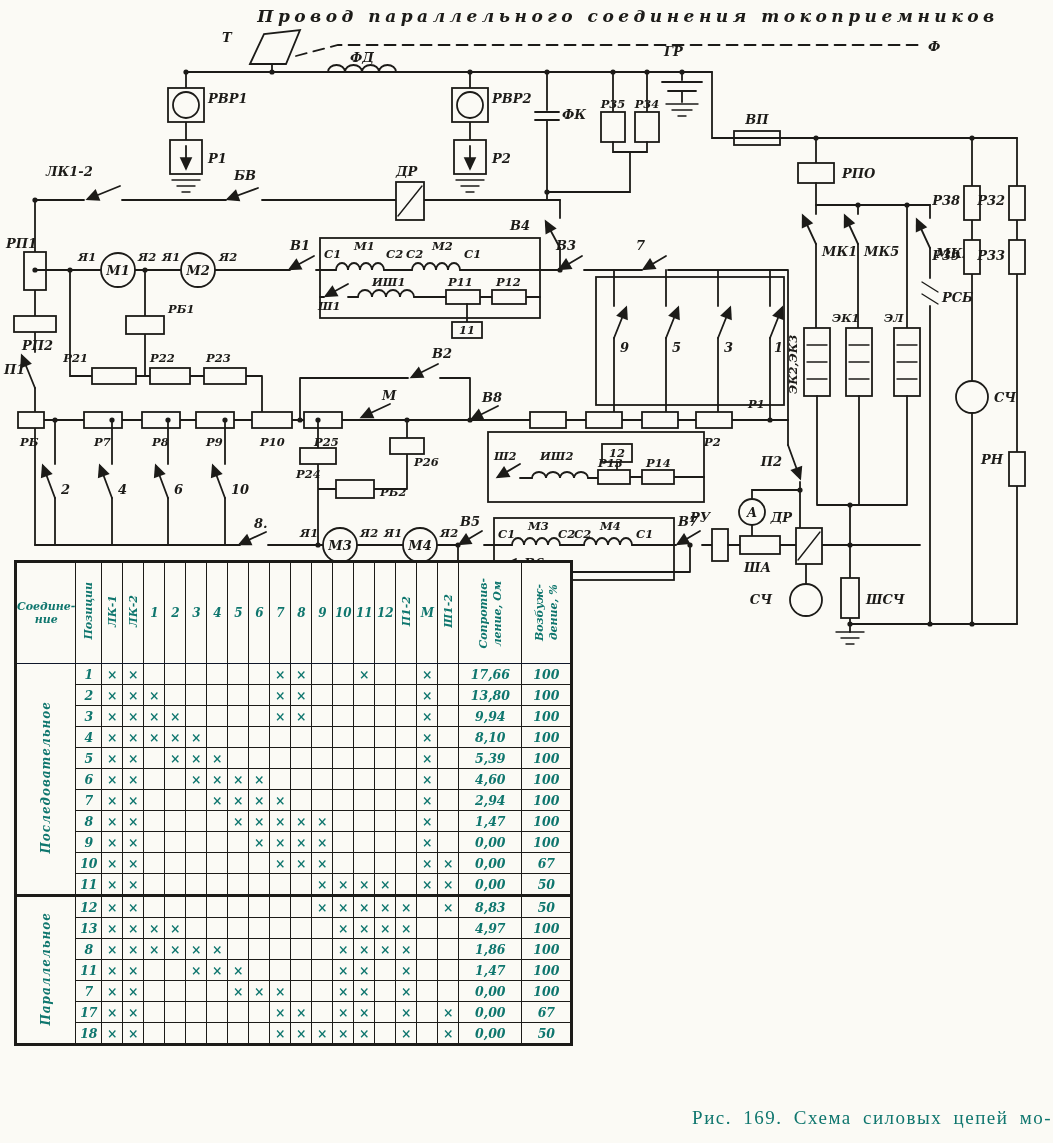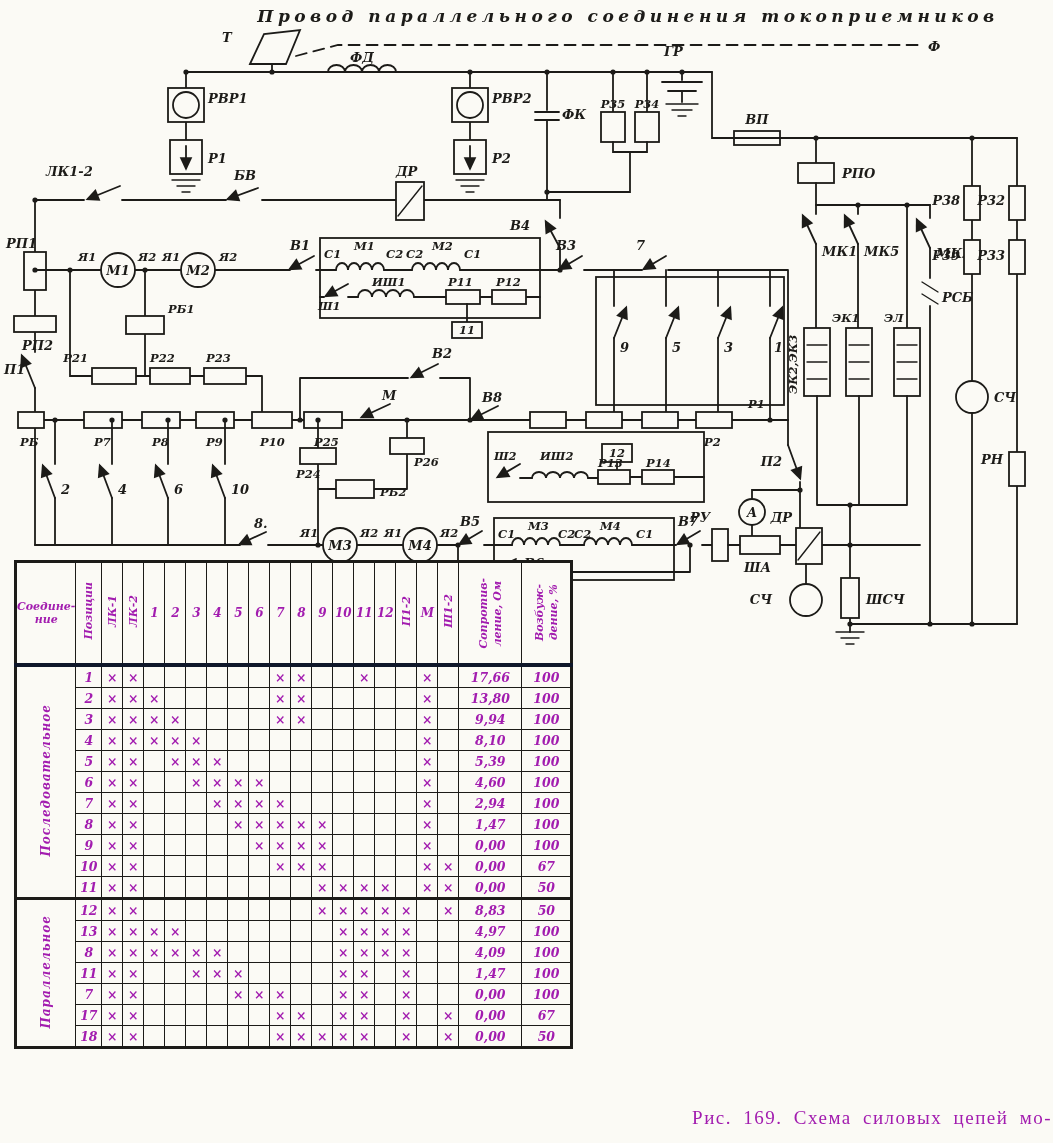--- a/index.html
+++ b/index.html
@@ -1,32 +1,32 @@
 <!DOCTYPE html>
 <html><head>
 <meta charset="utf-8">
 <style>
   html,body{margin:0;padding:0;background:#d8d5cd;}
   .page{position:relative;width:1053px;height:1143px;background:#fbfaf5;overflow:hidden;
-        font-family:"DejaVu Serif",serif;color:#a21caf;}
+        font-family:"DejaVu Serif",serif;color:#0f766e;}
   svg{position:absolute;left:0;top:0;z-index:1;}
   .w{stroke:#1c1b18;stroke-width:1.8;fill:none;stroke-linecap:round;}
   .thin{stroke-width:1.4;}
   .wd{stroke-dasharray:11 7;}
   .cp{stroke:#1c1b18;stroke-width:1.8;fill:#fbfaf5;}
   .lb{font:italic bold 13px "DejaVu Serif",serif;fill:#1c1b18;}
   .lbs{font:italic bold 11.5px "DejaVu Serif",serif;fill:#1c1b18;}
   .ttl{font:italic bold 17px "DejaVu Serif",serif;letter-spacing:4.5px;fill:#1c1b18;}
   .dot{fill:#1c1b18;}
   
   .table-wrap{position:absolute;left:14px;top:560px;z-index:2;}
   .table-title{font:italic bold 19px "DejaVu Serif",serif;letter-spacing:2px;margin:0 0 5px 42px;}
   .ctable{border-collapse:collapse;table-layout:fixed;background:#fbfaf5;border:3px solid #1c1b18;}
   .ctable th,.ctable td{border:1.6px solid #1c1b18;padding:0;text-align:center;vertical-align:middle;}
-  .ctable thead th{height:100px;border-bottom:4px solid #0f172a;}
+  .ctable thead th{height:100px;border-bottom:1px solid #0f172a;}
   .c-group{width:30px;font:italic bold 11px "DejaVu Serif",serif;}
   .c-pos{width:25px;}
   .c-mark{width:20px;}
   .c-res{width:62px;}
   .c-exc{width:48px;}
   .hplain{font:italic bold 12px "DejaVu Serif",serif;}
   .vert{writing-mode:vertical-rl;transform:rotate(180deg);white-space:nowrap;
         font:italic bold 11px "DejaVu Serif",serif;display:inline-block;}
   .vpair{display:flex;flex-direction:row;justify-content:center;gap:1px;}
   .ctable td{height:20px;font:italic bold 12.5px "DejaVu Serif",serif;}
@@ -788,21 +788,21 @@
             <td class="mark-cell"></td>
             <td class="mark-cell"></td>
             <td class="mark-cell"></td>
             <td class="mark-cell"></td>
             <td class="mark-cell">×</td>
             <td class="mark-cell">×</td>
             <td class="mark-cell">×</td>
             <td class="mark-cell">×</td>
             <td class="mark-cell"></td>
             <td class="mark-cell"></td>
-            <td class="res-cell">4,09</td>
+            <td class="res-cell">1,86</td>
             <td class="exc-cell">100</td>
           </tr>
           <tr>
             <td class="pos-cell">11</td>
             <td class="mark-cell">×</td>
             <td class="mark-cell">×</td>
             <td class="mark-cell"></td>
             <td class="mark-cell"></td>
             <td class="mark-cell">×</td>
             <td class="mark-cell">×</td>

